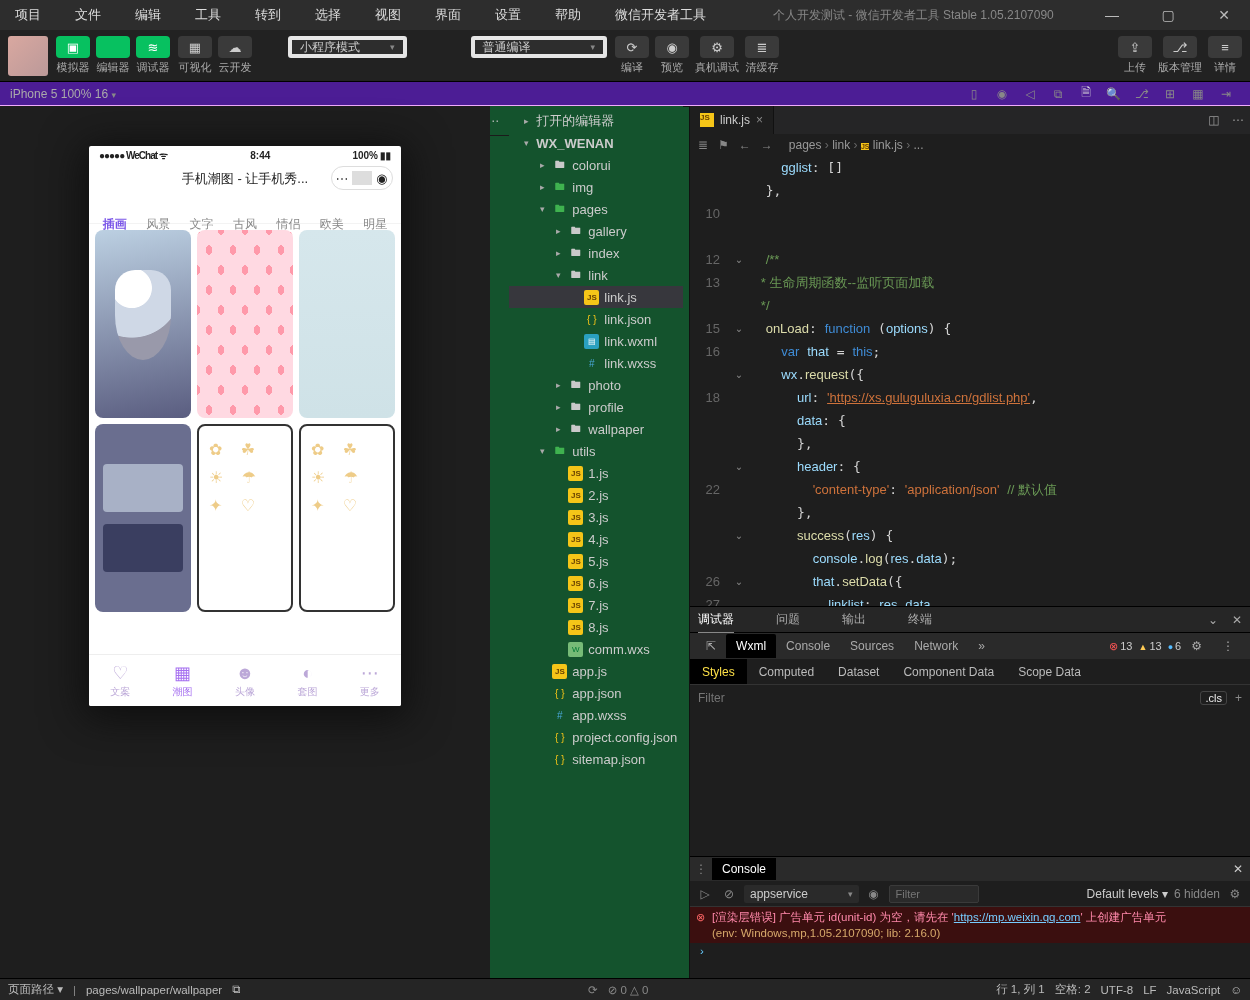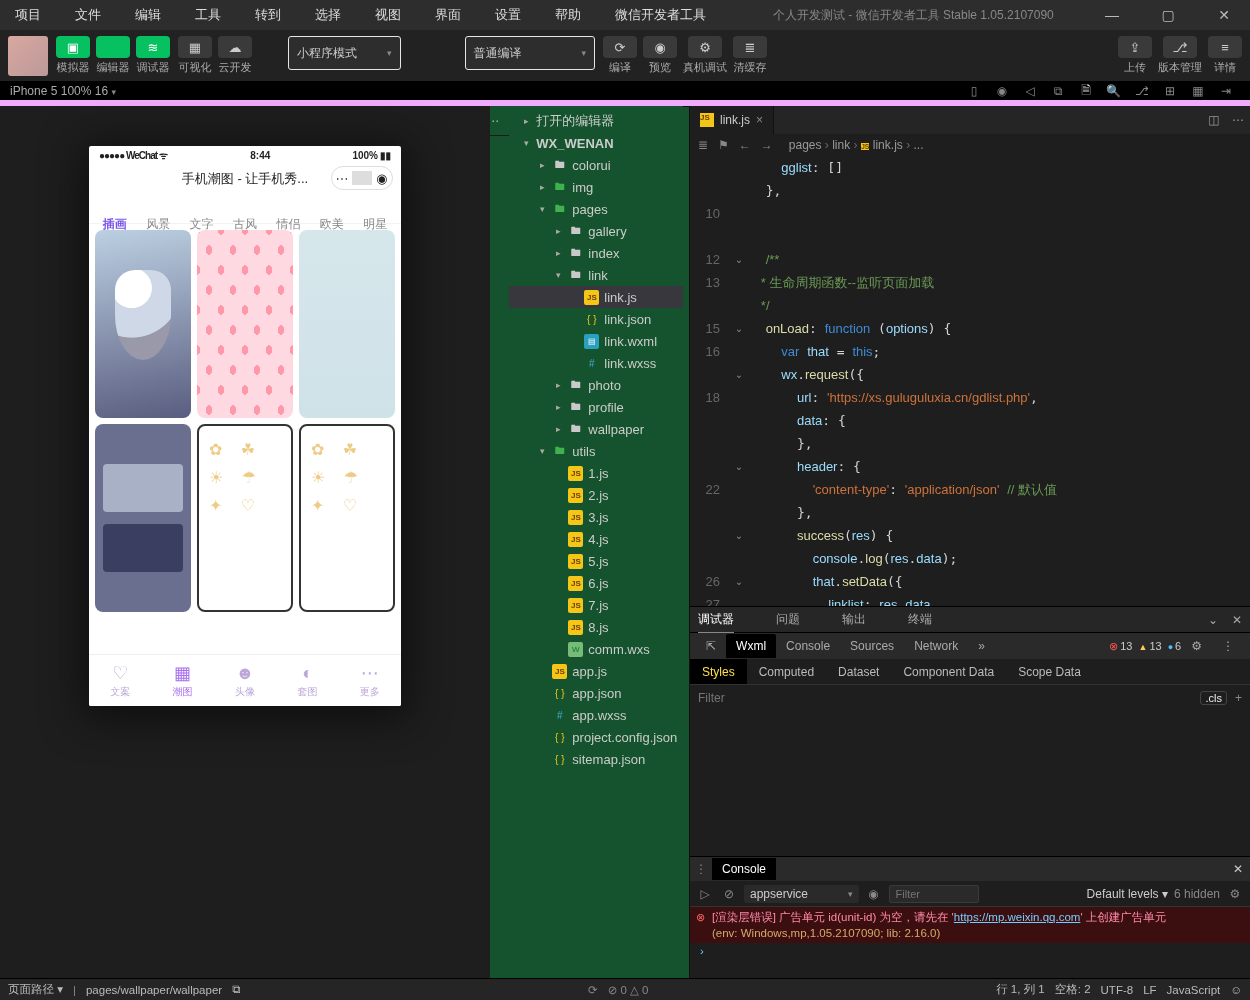--- a/index.html
+++ b/index.html
@@ -14,28 +14,28 @@
 #menubar .winbtn { width:36px; text-align:center; color:#bbb; font-size:14px; }
 
 
 #toolbar { height:52px; background:#222; border-bottom:1px solid #000; align-items:flex-start; padding:6px 8px; gap:8px; }
 .avatar { width:40px; height:40px; background:linear-gradient(135deg,#d9a8a0 0%,#b99 100%); border-radius:3px; }
 .tbtn { display:flex; flex-direction:column; align-items:center; gap:2px; }
 .tbtn .ic { width:34px; height:22px; border-radius:4px; display:flex; align-items:center; justify-content:center; font-size:13px; }
 .green .ic { background:#07c160; color:#fff; }
 .dark .ic { background:#3a3a3a; color:#ccc; }
 .tbtn .lbl { font-size:11px; color:#aaa; }
-.dropdown { background:#2d2d2d; border:1px solid #e5e5e5; border-radius:3px; padding:3px 8px; font-size:12px; color:#ccc; display:flex; align-items:center; gap:30px; height:34px; }
+.dropdown { background:#2d2d2d; border:4px solid #e5e5e5; border-radius:3px; padding:3px 8px; font-size:12px; color:#ccc; display:flex; align-items:center; gap:30px; height:22px; }
 .dropdown::after { content:"▾"; color:#888; font-size:9px; }
 .tgap { width:20px; }
 .tgroup { display:flex; gap:6px; align-items:flex-start; }
 .tspacer { flex:1; }
 
 
-#devbar { height:24px; background:#000000; padding:0 10px; border-bottom:6px solid #f0abfc; font-size:12px; color:#aaa; }
+#devbar { height:24px; background:#4c1d95; padding:0 10px; border-bottom:1px solid #f0abfc; font-size:12px; color:#aaa; }
 #devbar .dspacer { flex:1; }
 #devbar .dic { width:28px; text-align:center; color:#888; cursor:pointer; }
 
 
 #main { display:flex; height:calc(1000px - 30px - 52px - 24px - 22px); }
 
 
 #simpane { width:490px; background:#1e1e1e; display:flex; flex-direction:column; align-items:center; padding-top:40px; }
 .phone { width:312px; height:560px; background:#fff; border-radius:2px; box-shadow:0 6px 40px 6px #0e0e0e; color:#222; position:relative; overflow:hidden; }
 .p-status { height:18px; display:flex; align-items:center; padding:0 10px; font-size:10px; font-weight:600; }
@@ -86,21 +86,21 @@
 .edtab .x{color:#888;cursor:pointer}
 .editic{width:24px;display:flex;align-items:center;justify-content:center;color:#999;cursor:pointer}
 .edtabs .sp{flex:1}
 .edcrumb { height:22px; display:flex; align-items:center; gap:4px; padding:0 8px; background:#1e1e1e; color:#999; font-size:12px; }
 .edcrumb .ic{color:#888;margin-right:6px}
 .code { flex:1; overflow:hidden auto; position:relative; font-family:Consolas,monospace; font-size:13px; line-height:23px; background:#1e1e1e; }
 .code .ln { position:absolute; left:0; width:40px; text-align:right; padding-right:10px; color:#666; }
 .code .fold { position:absolute; left:42px; width:14px; text-align:center; color:#888; font-size:10px; cursor:pointer; }
 .code pre { position:absolute; left:60px; white-space:pre; font-family:Consolas,monospace; color:#d4d4d4; }
 
-.k{color:#3f8cd6}.s{color:#ce723b}.c{color:#6a9955}.f{color:#dcdcaa}.v{color:#9cdcfe}.u{}
+.k{color:#3f8cd6}.s{color:#ce723b}.c{color:#6a9955}.f{color:#dcdcaa}.v{color:#9cdcfe}.u{text-decoration:underline}
 
 
 #devtools { height:250px; background:#202124; border-top:1px solid #000; display:flex; flex-direction:column; }
 .dth { height:26px; background:#262626; display:flex; align-items:center; padding:0 8px; gap:14px; font-size:12px; color:#aaa; border-bottom:1px solid #000; }
 .dth .t.active{color:#fff;border-bottom:2px solid #888;padding-bottom:4px;margin-bottom:-5px}
 .dth .sp{flex:1}
 .dth .wb{cursor:pointer}
 .dtt { height:26px; background:#2a2a2a; display:flex; align-items:center; padding:0 6px; gap:0; font-size:12px; }
 .dtt .tt { padding:0 10px; color:#aaa; cursor:pointer; }
 .dtt .tt.active { background:#000;color:#fff;border-radius:2px 2px 0 0;padding:5px 10px }

